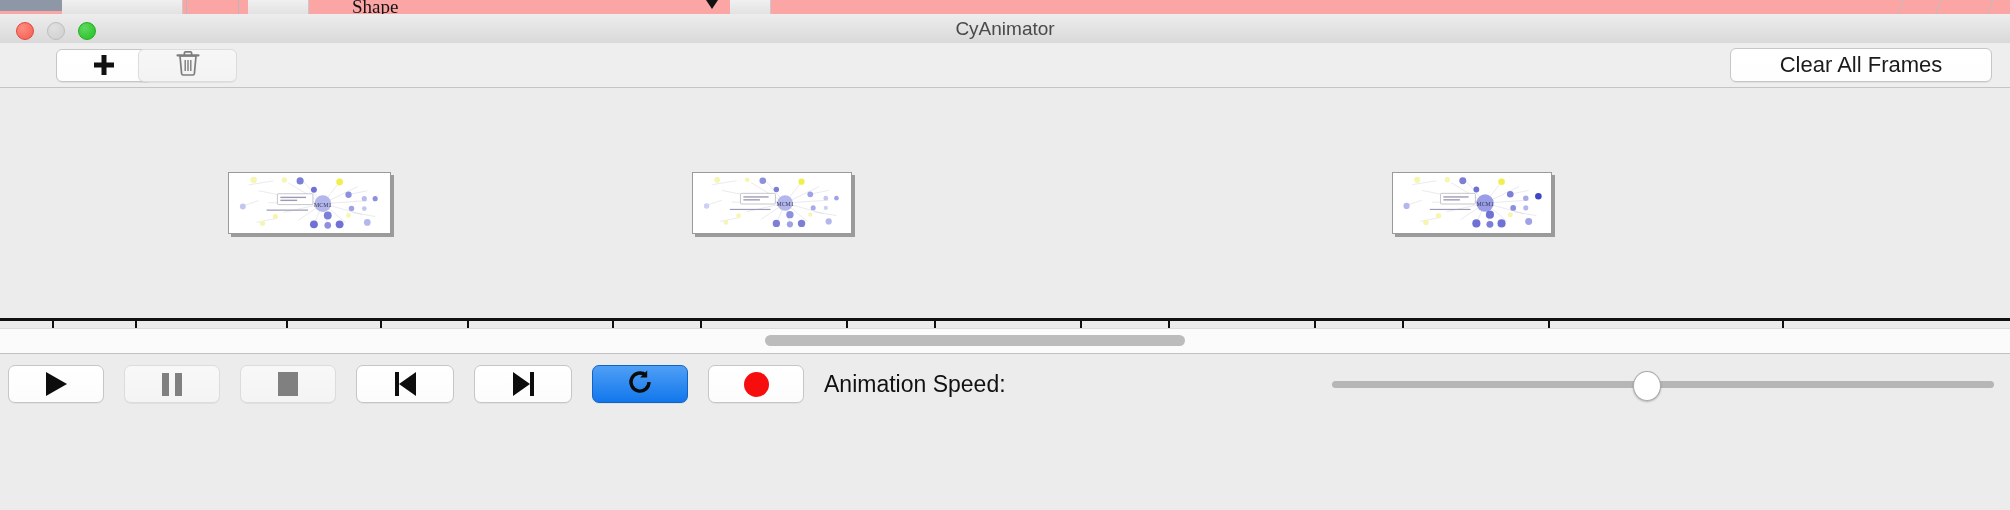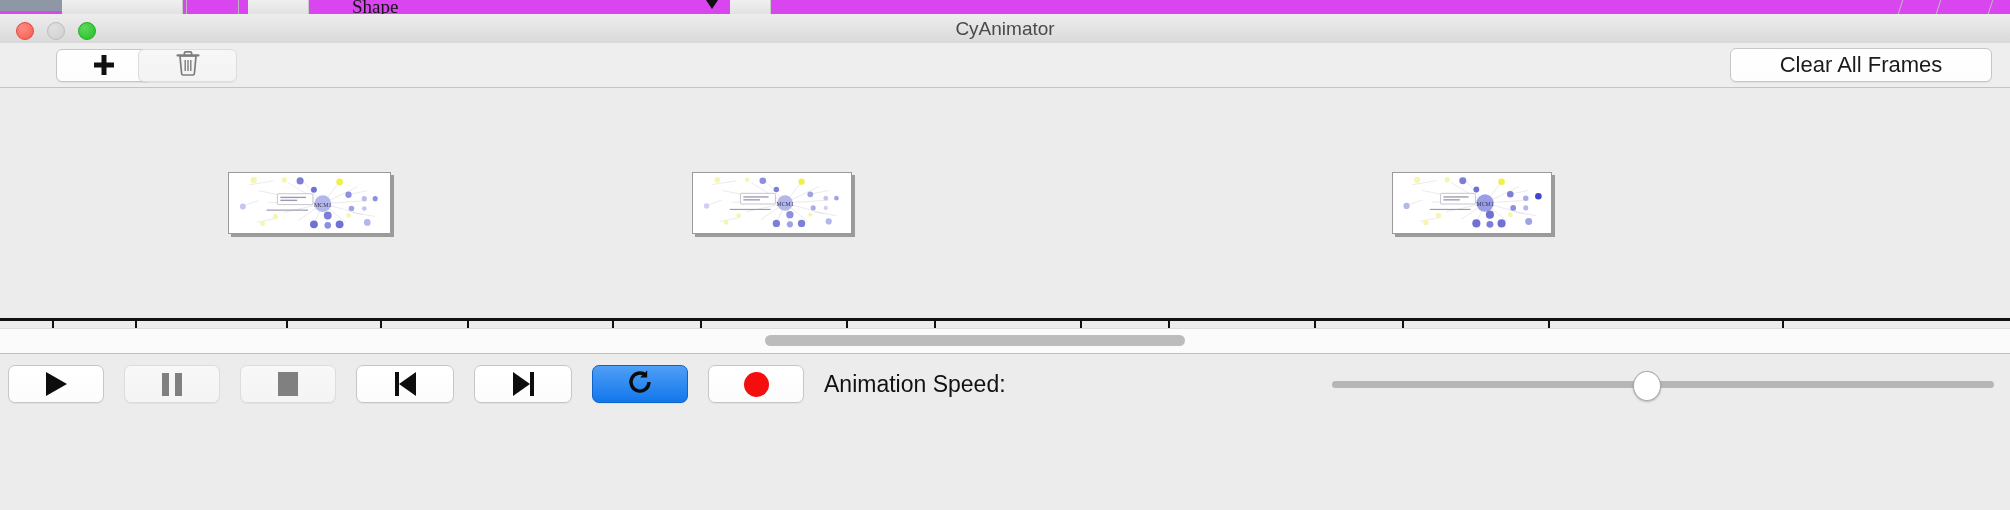--- a/index.html
+++ b/index.html
@@ -5,21 +5,21 @@
   html,body{margin:0;padding:0;}
   body{
     width:2010px;height:510px;overflow:hidden;
     background:#ececec;
     font-family:"Liberation Sans", sans-serif;
     -webkit-font-smoothing:antialiased;
   }
   .app{position:relative;width:2010px;height:510px;}
 
   
-  .bg-strip{position:absolute;left:0;top:0;width:2010px;height:22px;background:#d946ef;overflow:hidden;}
+  .bg-strip{position:absolute;left:0;top:0;width:2010px;height:22px;background:#fca5a5;overflow:hidden;}
   .bg-tabish{position:absolute;top:0;height:14px;background:linear-gradient(#f0f0f0,#e2e2e2);border-right:1px solid #c9c9c9;}
   .bg-dark{position:absolute;left:0;top:0;width:62px;height:11px;background:#8e97a5;}
   .bg-text{position:absolute;top:-4px;font-size:19px;color:#141414;font-family:"Liberation Serif",serif;}
   .bg-line{position:absolute;top:0;width:1px;height:14px;background:#b8b8b8;}
   .bg-caret{position:absolute;top:0px;width:0;height:0;border-left:6px solid transparent;border-right:6px solid transparent;border-top:9px solid #111;}
   .bg-slash{position:absolute;top:0;width:1px;height:14px;background:#bdbdbd;transform:skewX(-18deg);}
 
   
   .titlebar{
     position:absolute;left:0;top:14px;width:2010px;height:29px;

